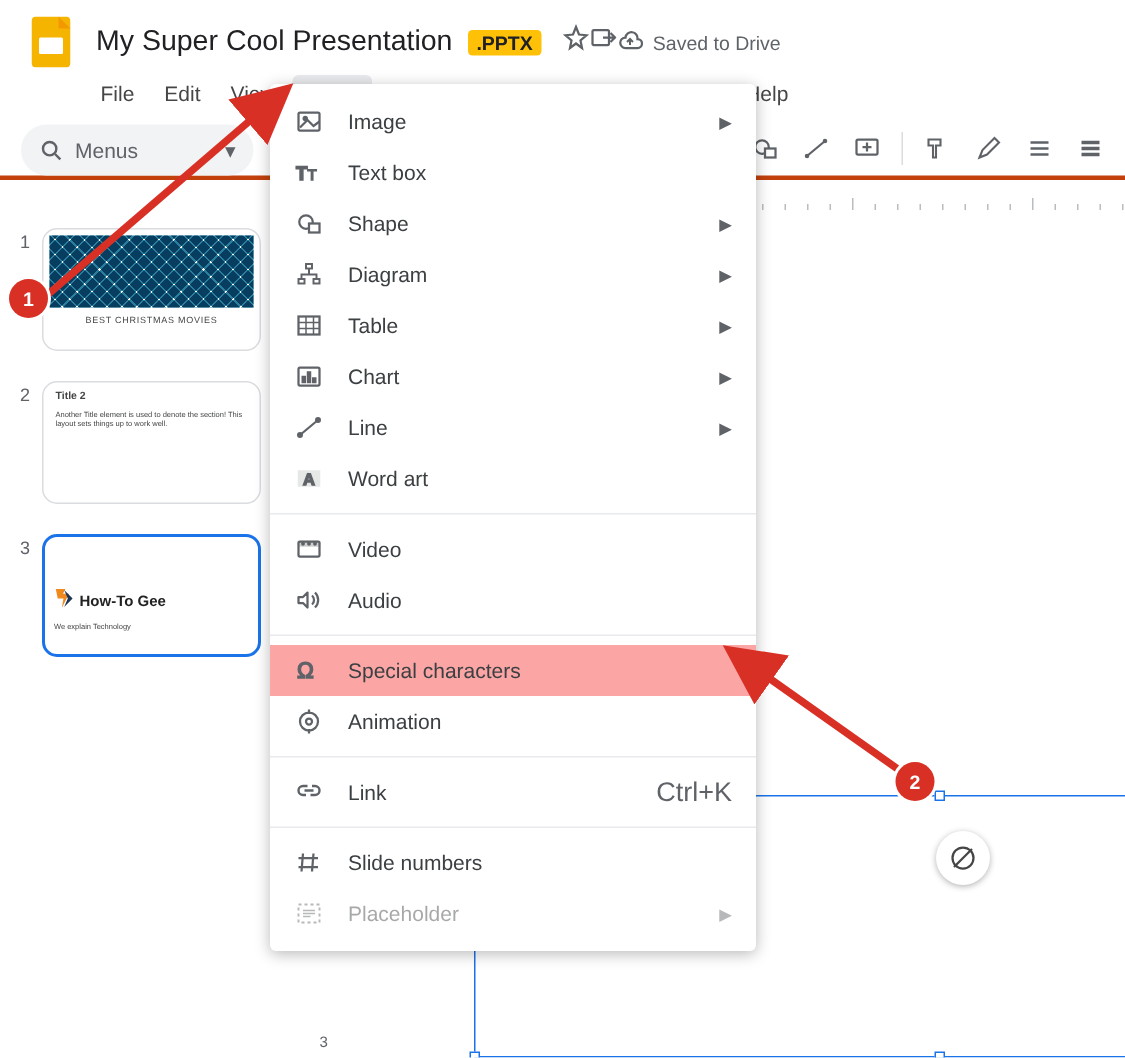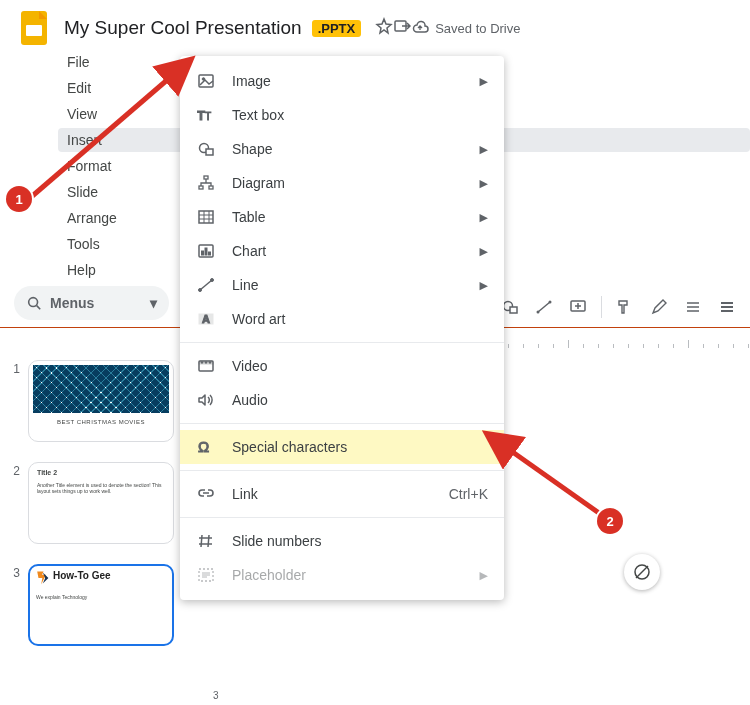--- a/index.html
+++ b/index.html
@@ -4,43 +4,43 @@
 <style>
 * { box-sizing: border-box; margin: 0; padding: 0; font-family: Arial, "Helvetica Neue", Helvetica, sans-serif; }
 body { width: 750px; height: 705px; background: #fff; overflow: hidden; position: relative; color: #444746; font-size: 14px; }
 .topbar { display: flex; padding: 8px 14px 2px 14px; align-items: center; gap: 10px; }
 .app-icon { width: 40px; height: 40px; display:flex; align-items:center; justify-content:center; }
 .app-icon svg { width: 26px; height: 34px; }
 .title { font-size: 19px; color:#202124; display:flex; align-items:center; gap:10px;}
 .badge { font-size: 13px; font-weight: bold; background:#ffc107; color:#202124; padding:1px 6px; border-radius:3px;}
 .title-actions { display:flex; color:#5f6368; align-items:center; margin-left:4px;}
 .save-text { font-size:13px; color:#5f6368; }
-.menubar { display:flex; gap: 2px; padding: 0 0 4px 58px; color:#444746; font-size:14px;flex-direction:column;}
+.menubar { display:flex; gap: 2px; padding: 0 0 4px 58px; color:#444746; font-size:14px;}
 .menubar .mitem { padding:4px 9px; border-radius:4px; cursor:pointer; position:relative;}
 .menubar .mitem.active { background:#e8eaed; }
-.tool-row { display:flex; align-items:flex-start; height:42px; padding: 0 14px; border-bottom:1px solid #c2410c; position:relative;font-weight:bold;}
+.tool-row { display:flex; align-items:flex-end; height:42px; padding: 0 14px; border-bottom:3px solid #c2410c; position:relative;}
 .menus-pill { display:flex; align-items:center; gap:8px; width:155px; height:34px; border-radius:18px; background:#f1f3f4; padding:0 12px; color:#5f6368; }
 .menus-pill .chev { margin-left:auto; }
 .toolbar-right { position:absolute; right:0; top:0; display:flex; height:42px; align-items:center; padding-right:8px; gap:4px;}
 .tbtn { width:30px; height:30px; display:flex; align-items:center; justify-content:center; color:#5f6368; border-radius:4px;}
 .tbtn svg { width:18px; height:18px; }
 .divider-v { width:1px; height:22px; background:#dadce0; margin:0 4px;}
 .workspace { display:flex; height:calc(705px - 100px); }
 .side-panel { width:186px; padding-top:26px; }
 .thumb-row { display:flex; align-items:flex-start; gap:8px; padding:6px 10px 14px 0;}
 .thumb-num { width:20px; text-align:right; color:#5f6368; font-size:12px; padding-top:2px;}
 .thumb { width:146px; height:82px; background:#fff; border:1px solid #dadce0; border-radius:10px; overflow:hidden; position:relative; font-size:7px; padding:4px;}
 .thumb.selected { border:2px solid #1a73e8; }
 .dropdown { position:absolute; left:180px; top:56px; width:324px; background:#fff; border-radius:4px; box-shadow: 0 2px 10px rgba(0,0,0,.28); z-index:50; padding:8px 0; font-size:14px; color:#3c4043;}
 .di { display:flex; align-items:center; height:34px; padding:0 16px; gap:16px; cursor:pointer; position:relative;}
-.di.highlight { background:#fef9c3;}
+.di.highlight { background:#fca5a5;}
 .di .ico { width:20px; display:flex; justify-content:center; color:#5f6368;}
 .di .ico svg { width:18px; height:18px; stroke:#5f6368;}
 .di .arrow { margin-left:auto; color:#5f6368; font-size:11px;}
-.di .shortcut { margin-left:auto; color:#5f6368; font-size:14px;}
+.di .shortcut { margin-left:auto; color:#5f6368; font-size:18px;}
 .drop-sep { height:1px; background:#e8eaed; margin:6px 0;}
 .canvas { flex:1; position:relative; overflow:hidden; }
 .ruler { height:20px; position:relative; background:#fff; margin-left:22px;}
 .ruler .seg { position:absolute; bottom:0; border-left:1px solid #b9bcc0; height:4px;}
 .ruler .segL { height:8px;}
 .ruler .lbl { position:absolute; font-size:10px; color:#5f6368; top:0;}
 .ruler .marker { position:absolute; top:8px;}
 .logo-area { position:absolute; top:42px; left:22px;}
 .textbox { position:absolute; top:410px; left:130px; width:620px; height:175px; border:1px solid #1a73e8;}
 .textbox .handle { position:absolute; width:7px; height:7px; background:#fff; border:1px solid #1a73e8;}
@@ -275,21 +275,21 @@
     <div class="thumb-row">
       <div class="thumb-num">2</div>
       <div class="thumb">
         <div style="font-size:7px;font-weight:bold;padding:2px 4px;">Title 2</div>
         <div style="font-size:5px;padding:4px;line-height:1.2;">Another Title element is used to denote the section! This layout sets things up to work well.</div>
       </div>
     </div>
     <div class="thumb-row">
       <div class="thumb-num">3</div>
       <div class="thumb selected">
-        <div style="display:flex;align-items:flex-start;gap:3px;font-size:10px;font-weight:bold;color:#222;">
+        <div style="display:flex;align-items:flex-end;gap:3px;font-size:10px;font-weight:bold;color:#222;margin-top:29px;">
           <svg width="16" height="16" viewBox="0 0 100 100">
               <path d="M20 10 L60 10 L50 30 L75 30 L45 90 L52 50 L28 50 Z" fill="#f08a1f"></path>
               <path d="M55 15 L90 50 L55 85 L70 50 Z" fill="#1b3655"></path>
             </svg>
           <span>How-To Gee</span>
         </div>
         <div style="font-size:5px;margin-top:8px;padding-left:2px;">We explain Technology</div>
       </div>
     </div>
   </div>
@@ -453,20 +453,28 @@
     </div>
     <div class="drop-sep"></div>
     <div class="di highlight">
       <span class="ico">
         <svg viewBox="0 0 18 18">
           <use href="#ic-omega"></use>
         </svg>
       </span>
       <span>Special characters</span>
     </div>
+    <div class="di">
+      <span class="ico">
+        <svg viewBox="0 0 18 18">
+          <use href="#ic-anim"></use>
+        </svg>
+      </span>
+      <span>Animation</span>
+    </div>
     <div class="drop-sep"></div>
     <div class="di">
       <span class="ico">
         <svg viewBox="0 0 18 18">
           <use href="#ic-link"></use>
         </svg>
       </span>
       <span>Link</span>
       <span class="shortcut">Ctrl+K</span>
     </div>

